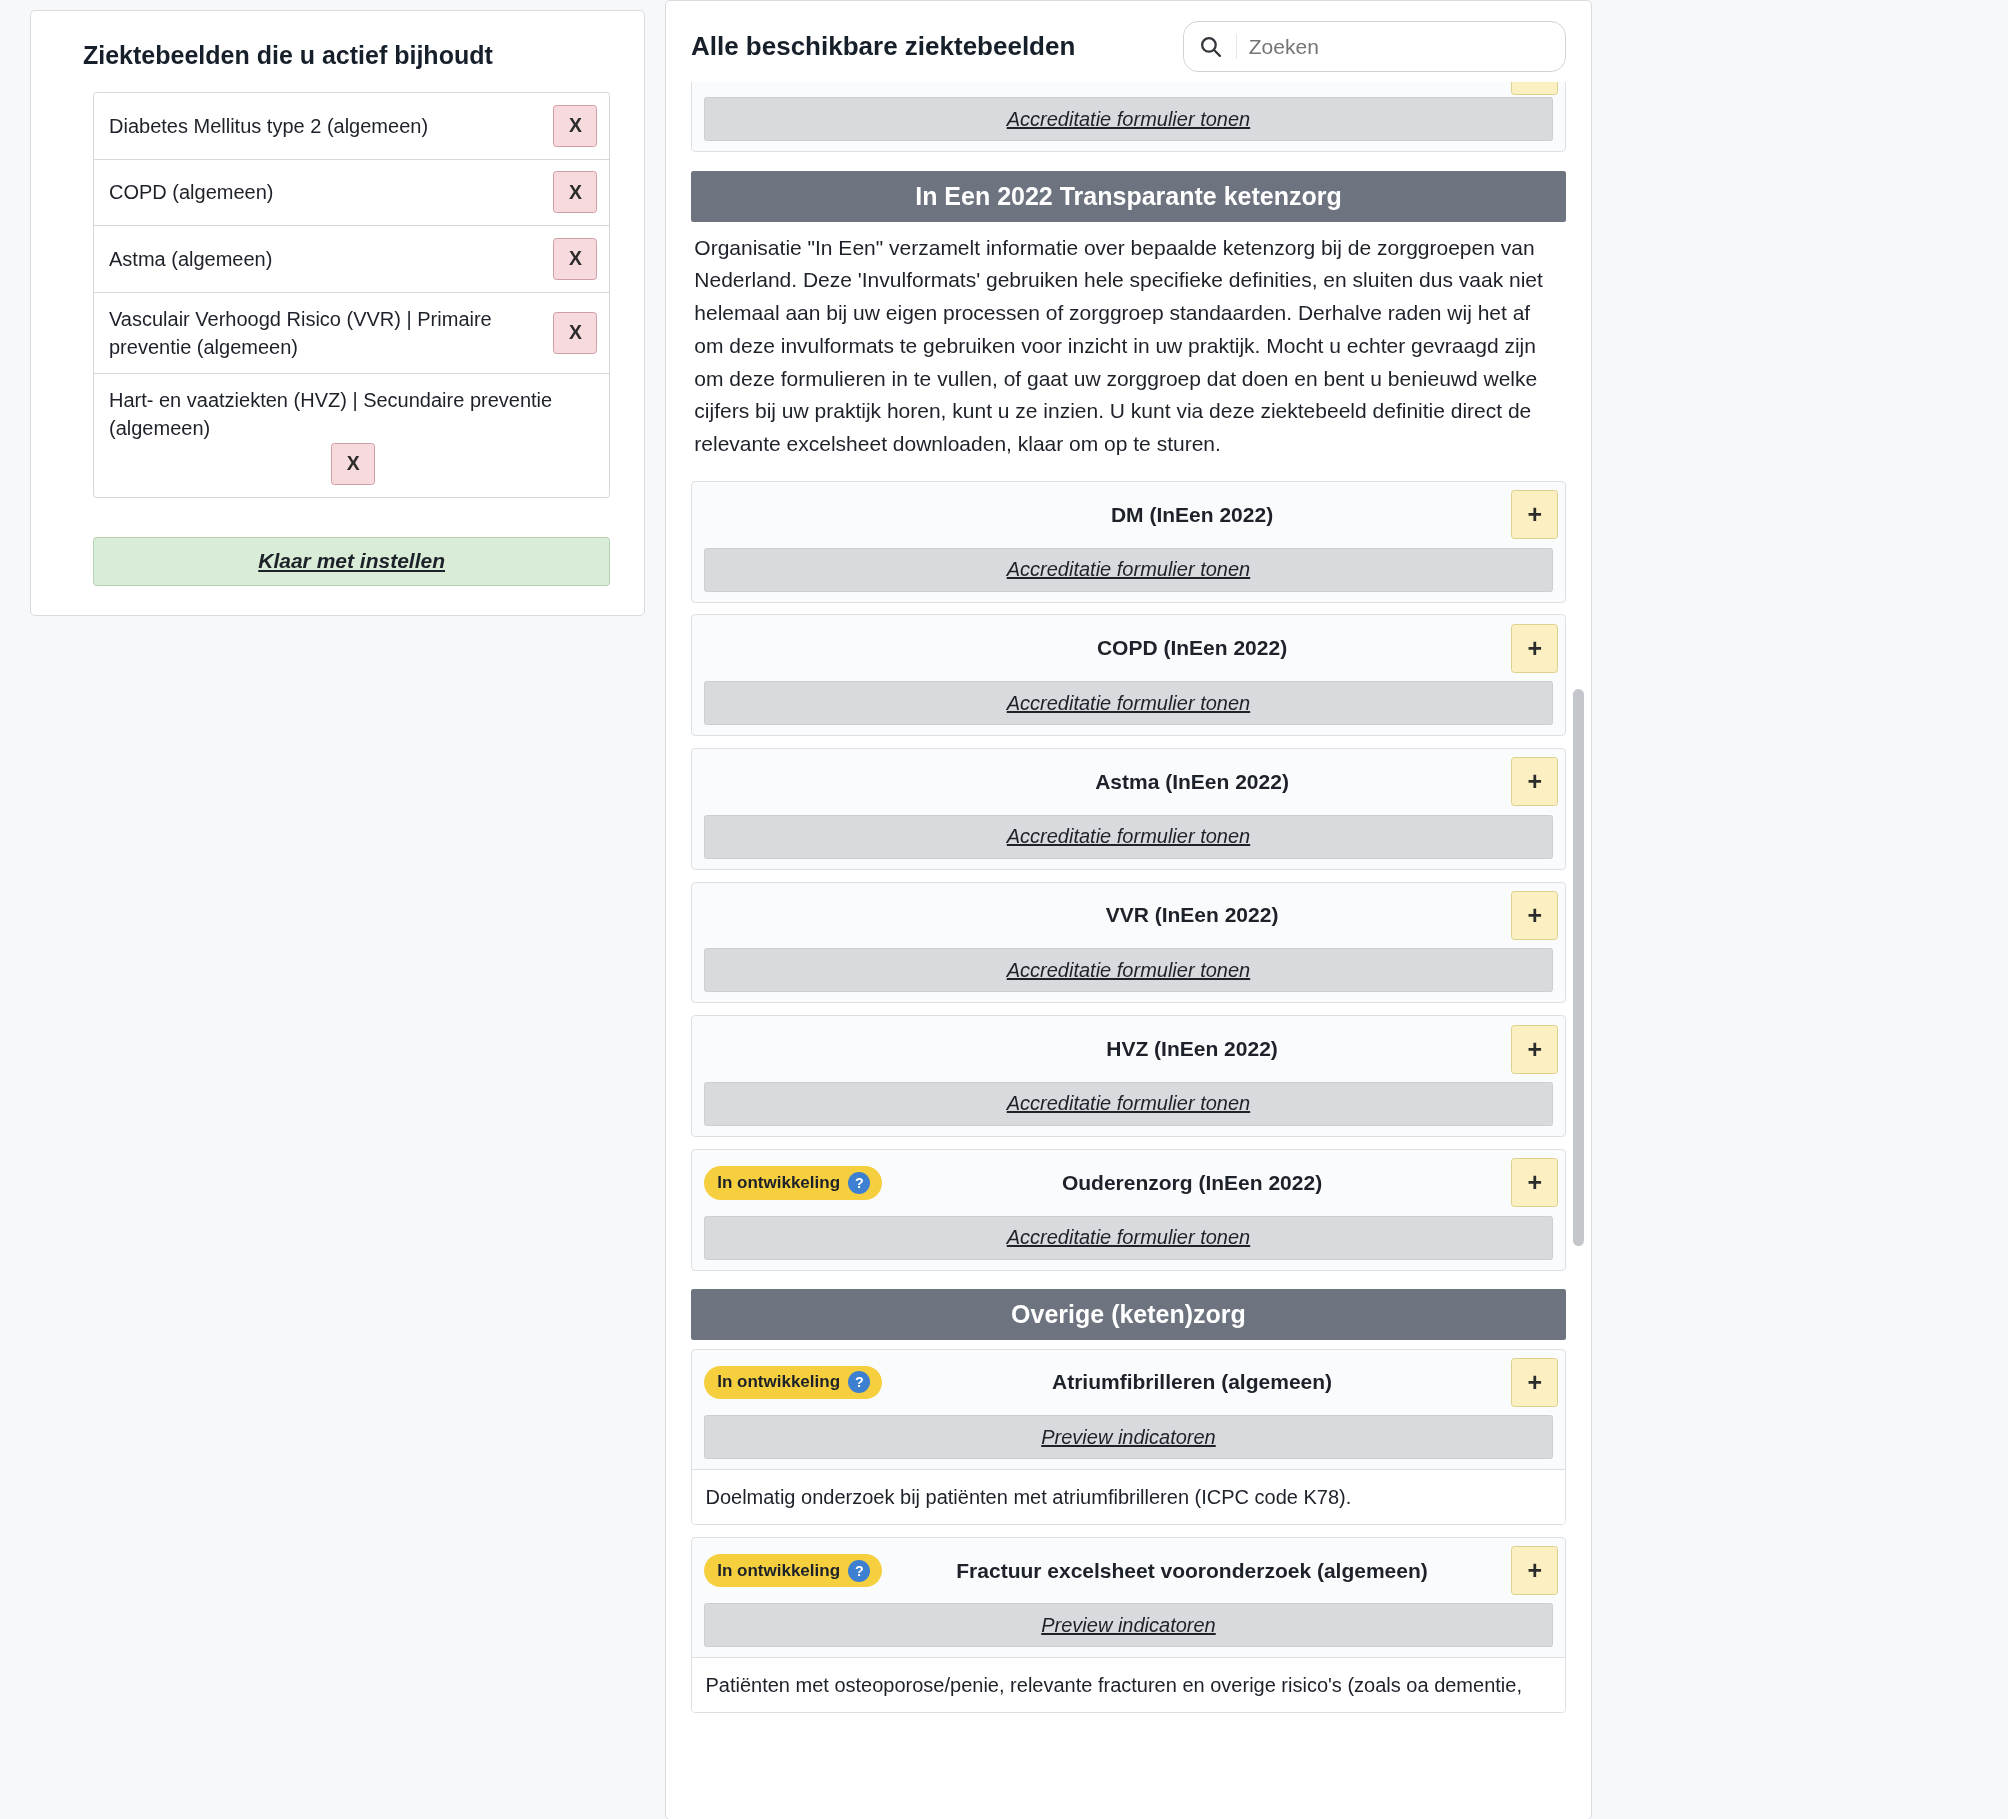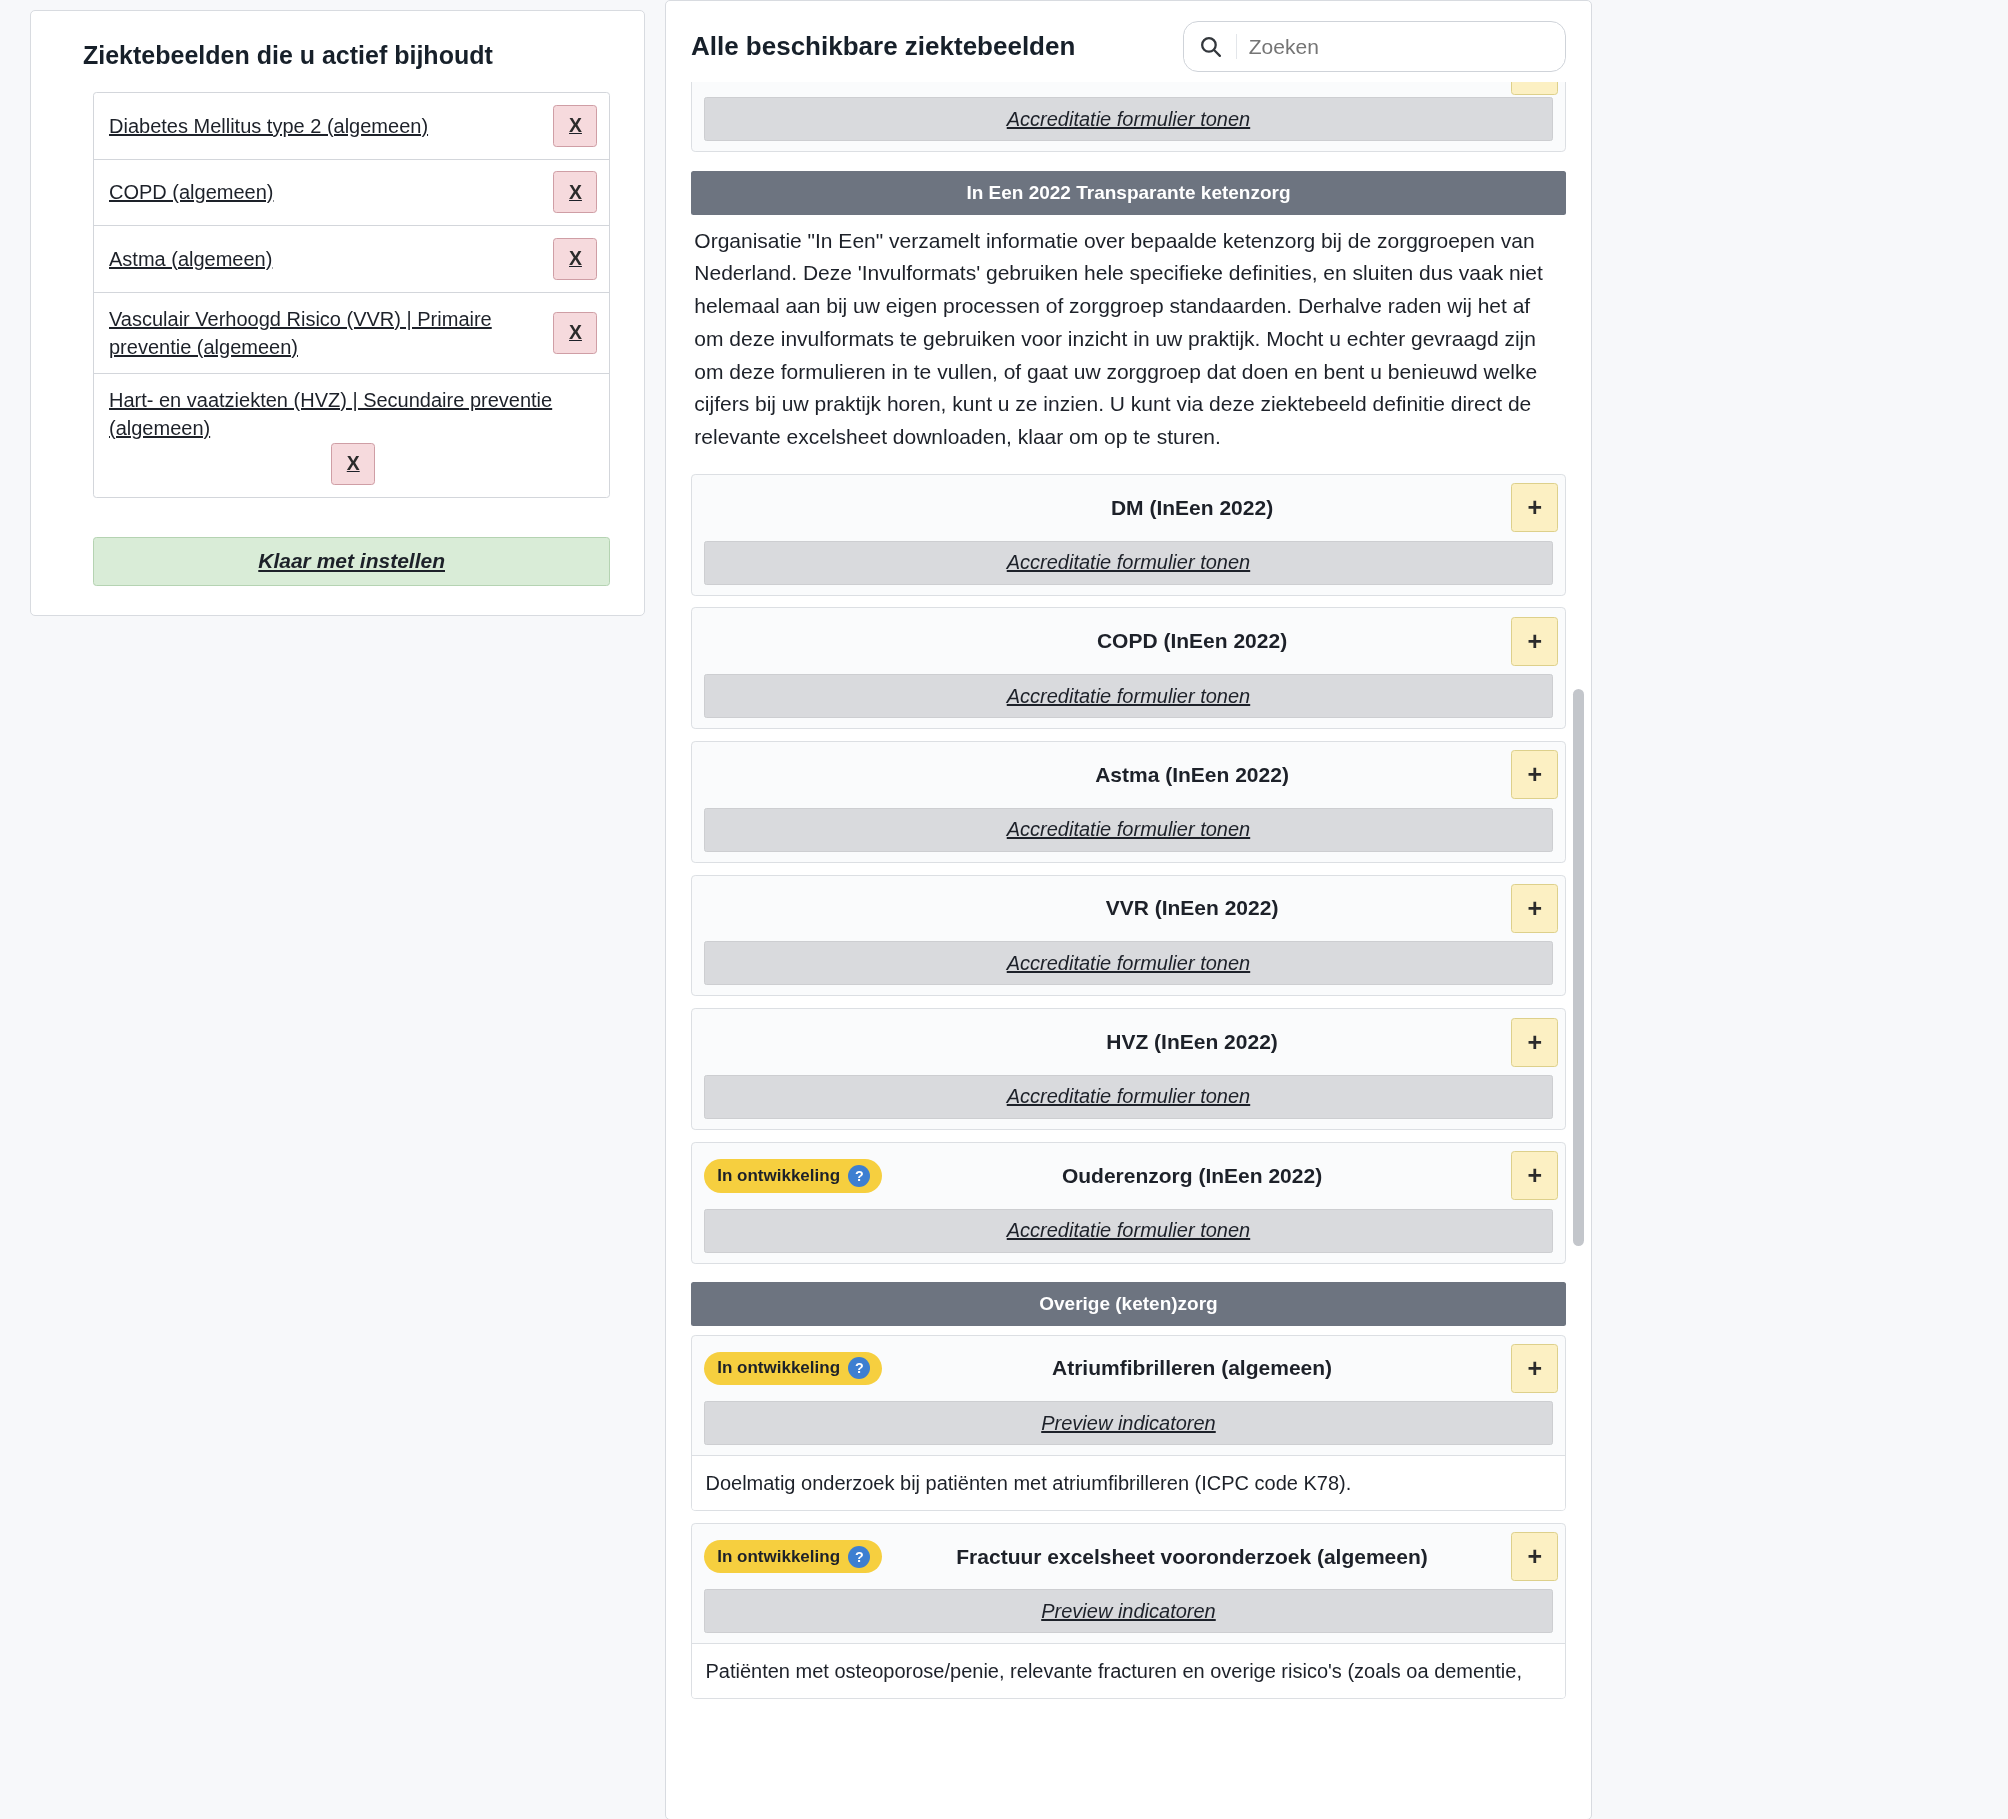--- a/index.html
+++ b/index.html
@@ -39,21 +39,20 @@
     font-weight: bold;
     margin: 10px 0 22px 25px;
     color: #17202a;
   }
   .active-list {
     border: 0.8px solid #d3d6db;
     border-radius: 3.4px;
     margin: 0 6.7px 0 35px;
     overflow: hidden;
     background: #fff;
-    text-decoration: underline;
   }
   .active-row {
     display: flex;
     align-items: center;
     justify-content: space-between;
     border-bottom: 0.8px solid #d3d6db;
     padding: 11.8px 11.8px 11.8px 15px;
     min-height: 37px;
     box-sizing: border-box;
   }
@@ -157,21 +156,21 @@
     box-sizing: border-box;
   }
   .inner-scroll {
     position: relative;
     margin-top: -15px;
   }
 
   .section-header {
     background: #6d7480;
     color: #fff;
-    font-size: 19px;
+    font-size: 25px;
     font-weight: bold;
     text-align: center;
     padding: 11px 0;
     border-radius: 2.5px;
     margin: 18.6px 0 8.4px 0;
   }
 
   .card {
     border: 0.8px solid #dcdfe3;
     border-radius: 4.2px;

